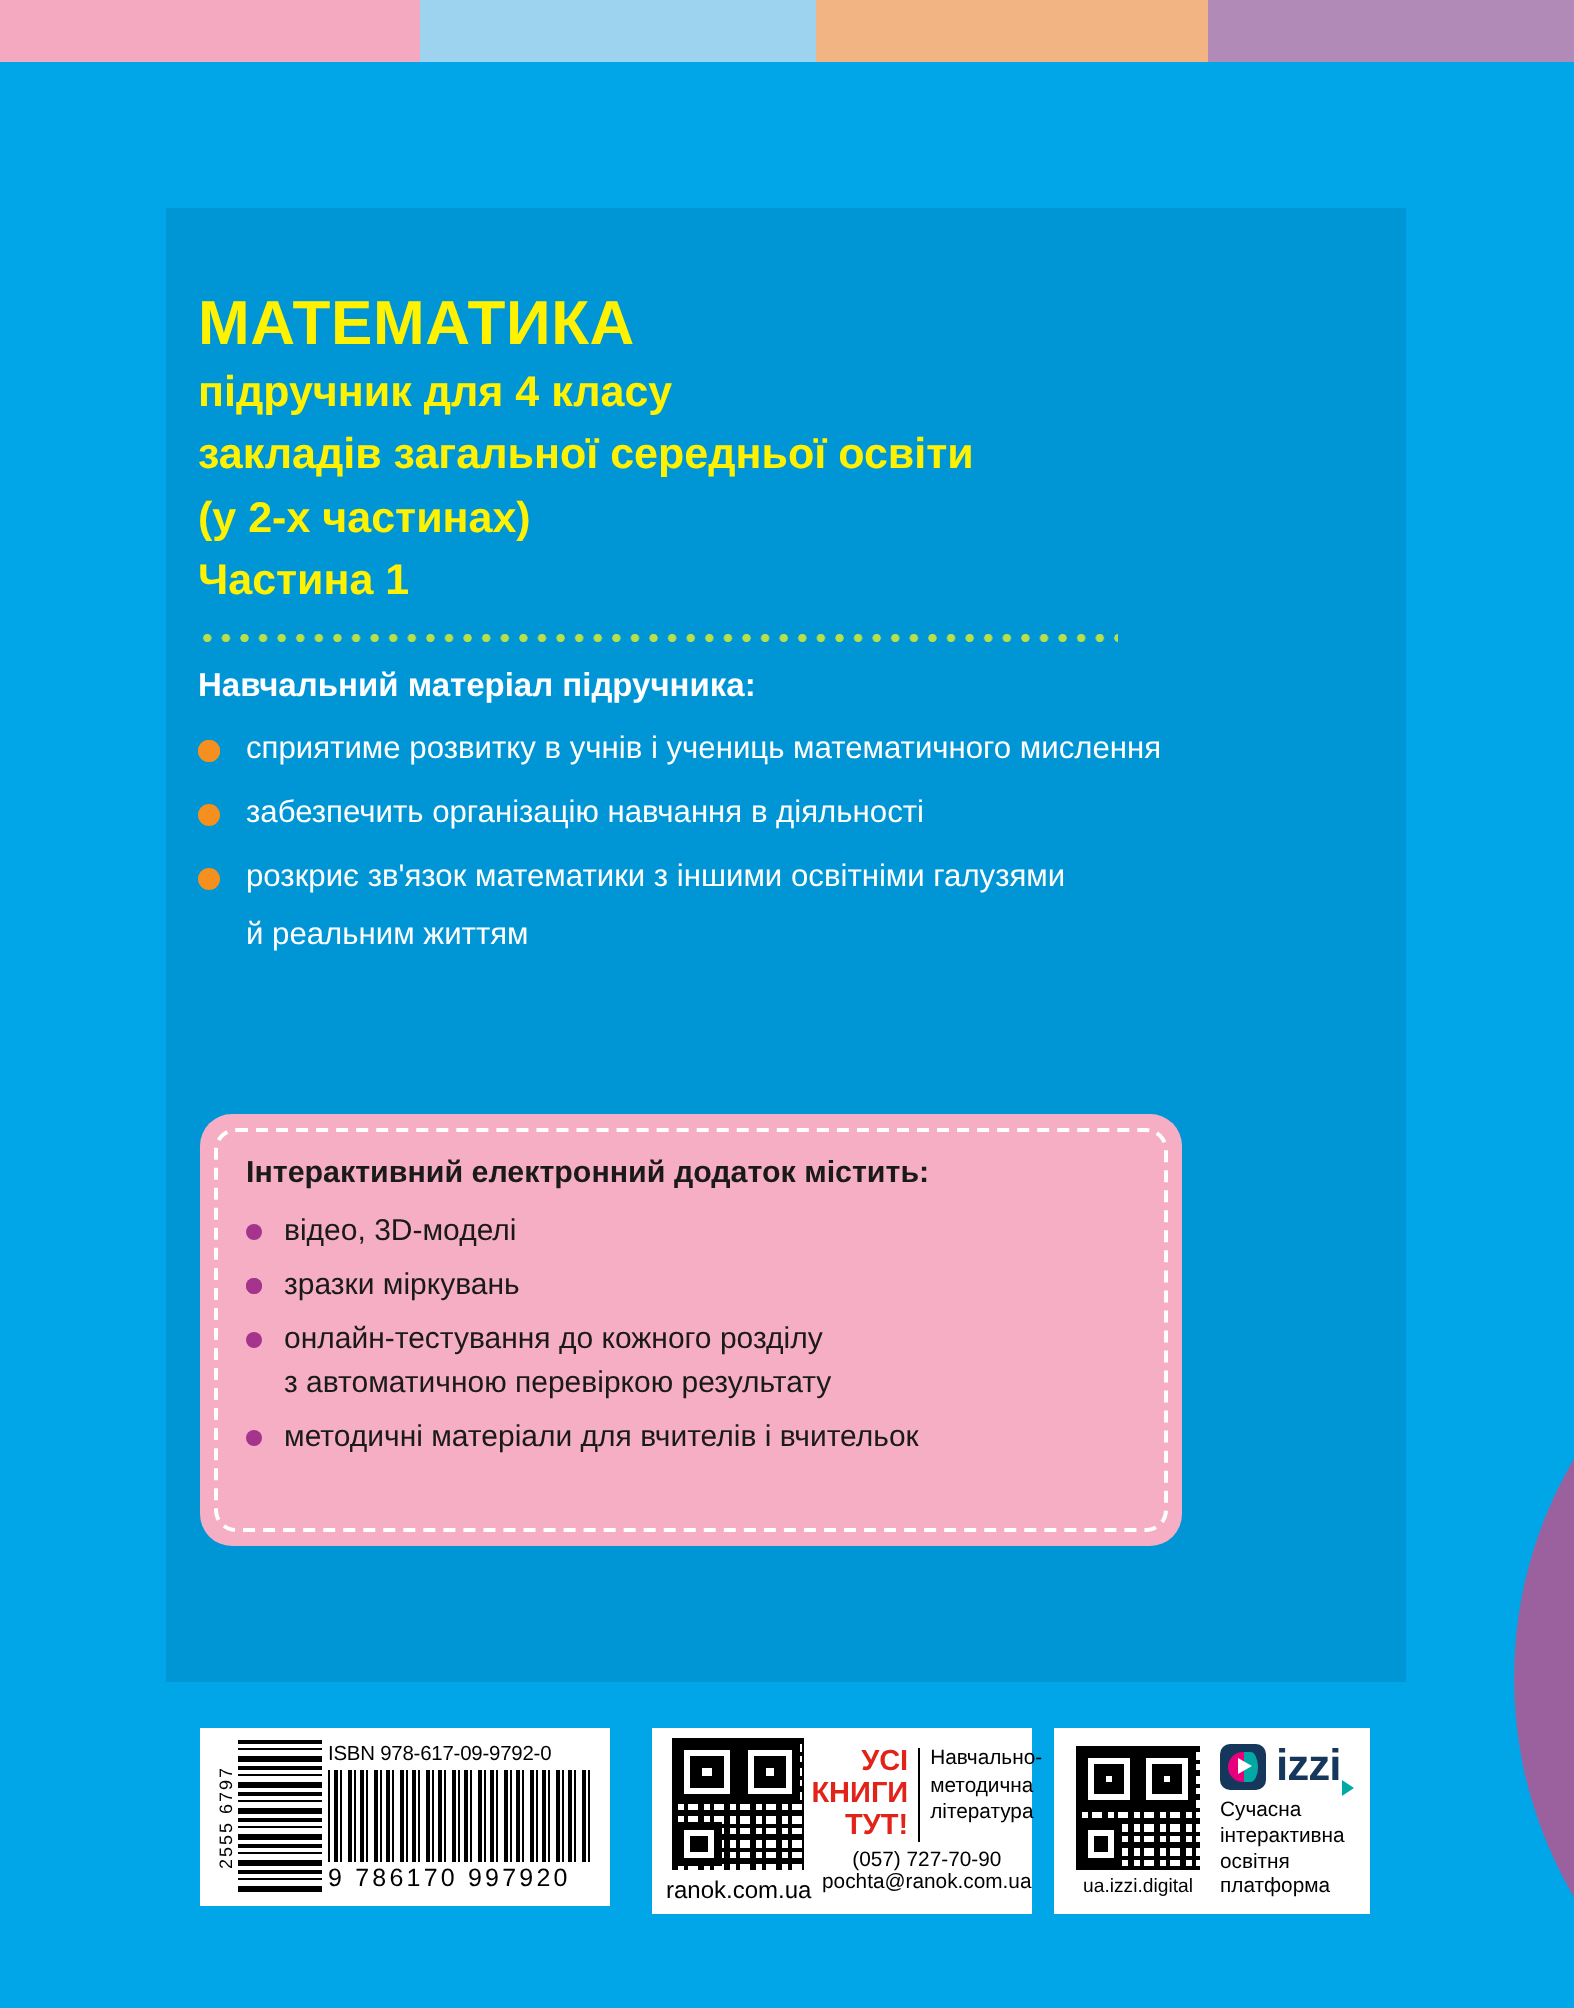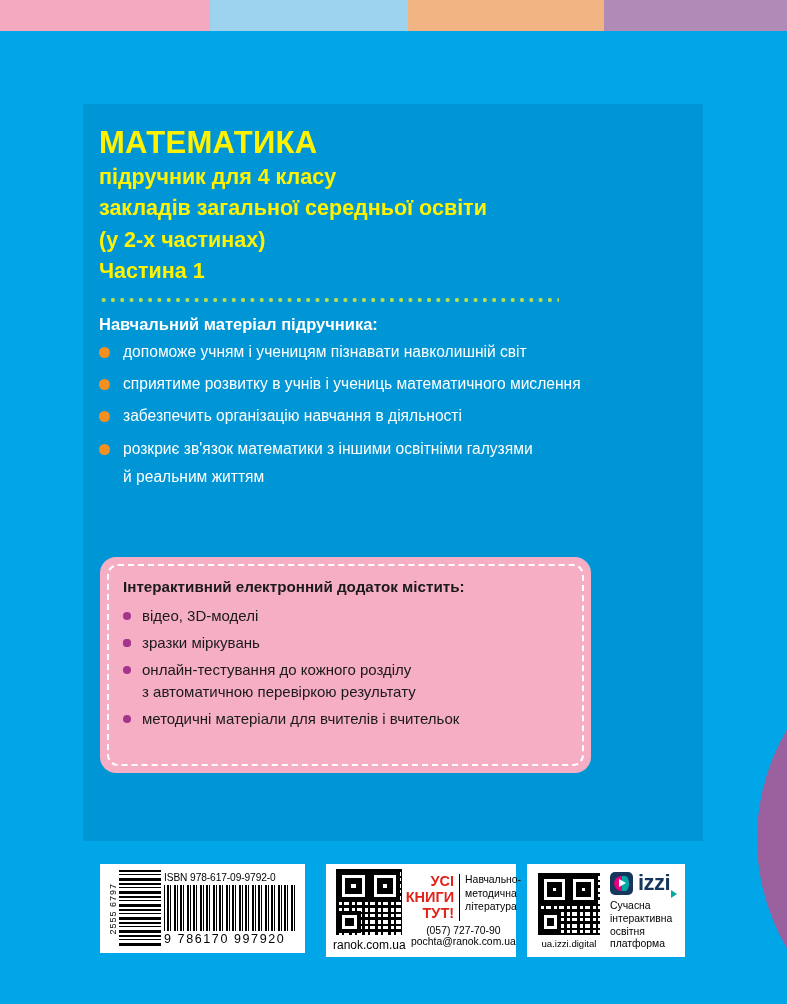--- a/index.html
+++ b/index.html
@@ -31,21 +31,21 @@
   
   .inner-panel {
     position: absolute;
     left: 83px; top: 104px;
     width: 620px; height: 737px;
     background: #0096d6;
     z-index: 2;
   }
 
   
-  .content { position: absolute; left: 99px; top: 125px; width: 600px; z-index: 3; }
+  .content { position: absolute; left: 99px; top: 144px; width: 600px; z-index: 3; }
 
   .book-title {
     color: #fff200;
     font-size: 31px;
     font-weight: bold;
     letter-spacing: 0.3px;
     line-height: 1.18;
   }
   .subtitle-line {
     color: #fff200;
@@ -271,21 +271,20 @@
   <div class="subtitle-line">(у 2-х частинах)</div>
   <div class="subtitle-line">Частина 1</div>
 
   <div class="dotted-sep"></div>
 
   <div class="section-heading">Навчальний матеріал підручника:</div>
 
   <ul class="feature-list">
     <li>
       <span class="dot"></span>
-      <span>допоможе учням і ученицям пізнавати навколишній світ</span>
     </li>
     <li>
       <span class="dot"></span>
       <span>сприятиме розвитку в учнів і учениць математичного мислення</span>
     </li>
     <li>
       <span class="dot"></span>
       <span>забезпечить організацію навчання в діяльності</span>
     </li>
     <li>

